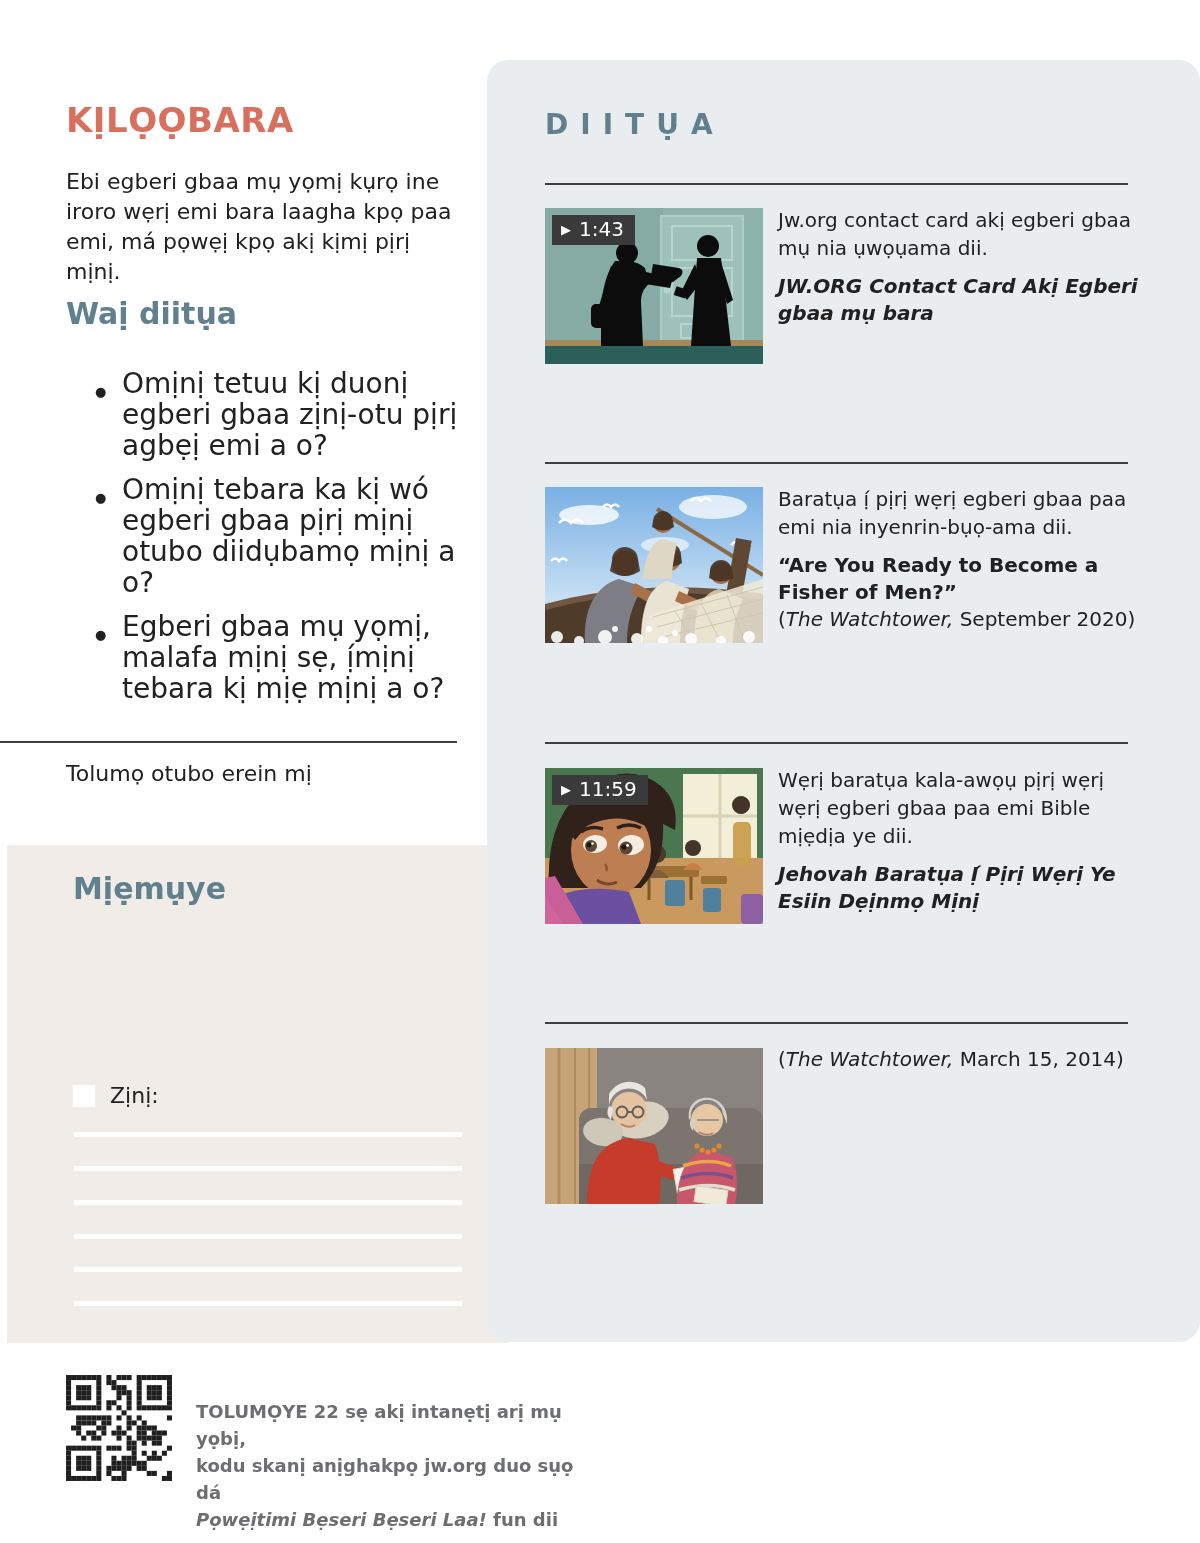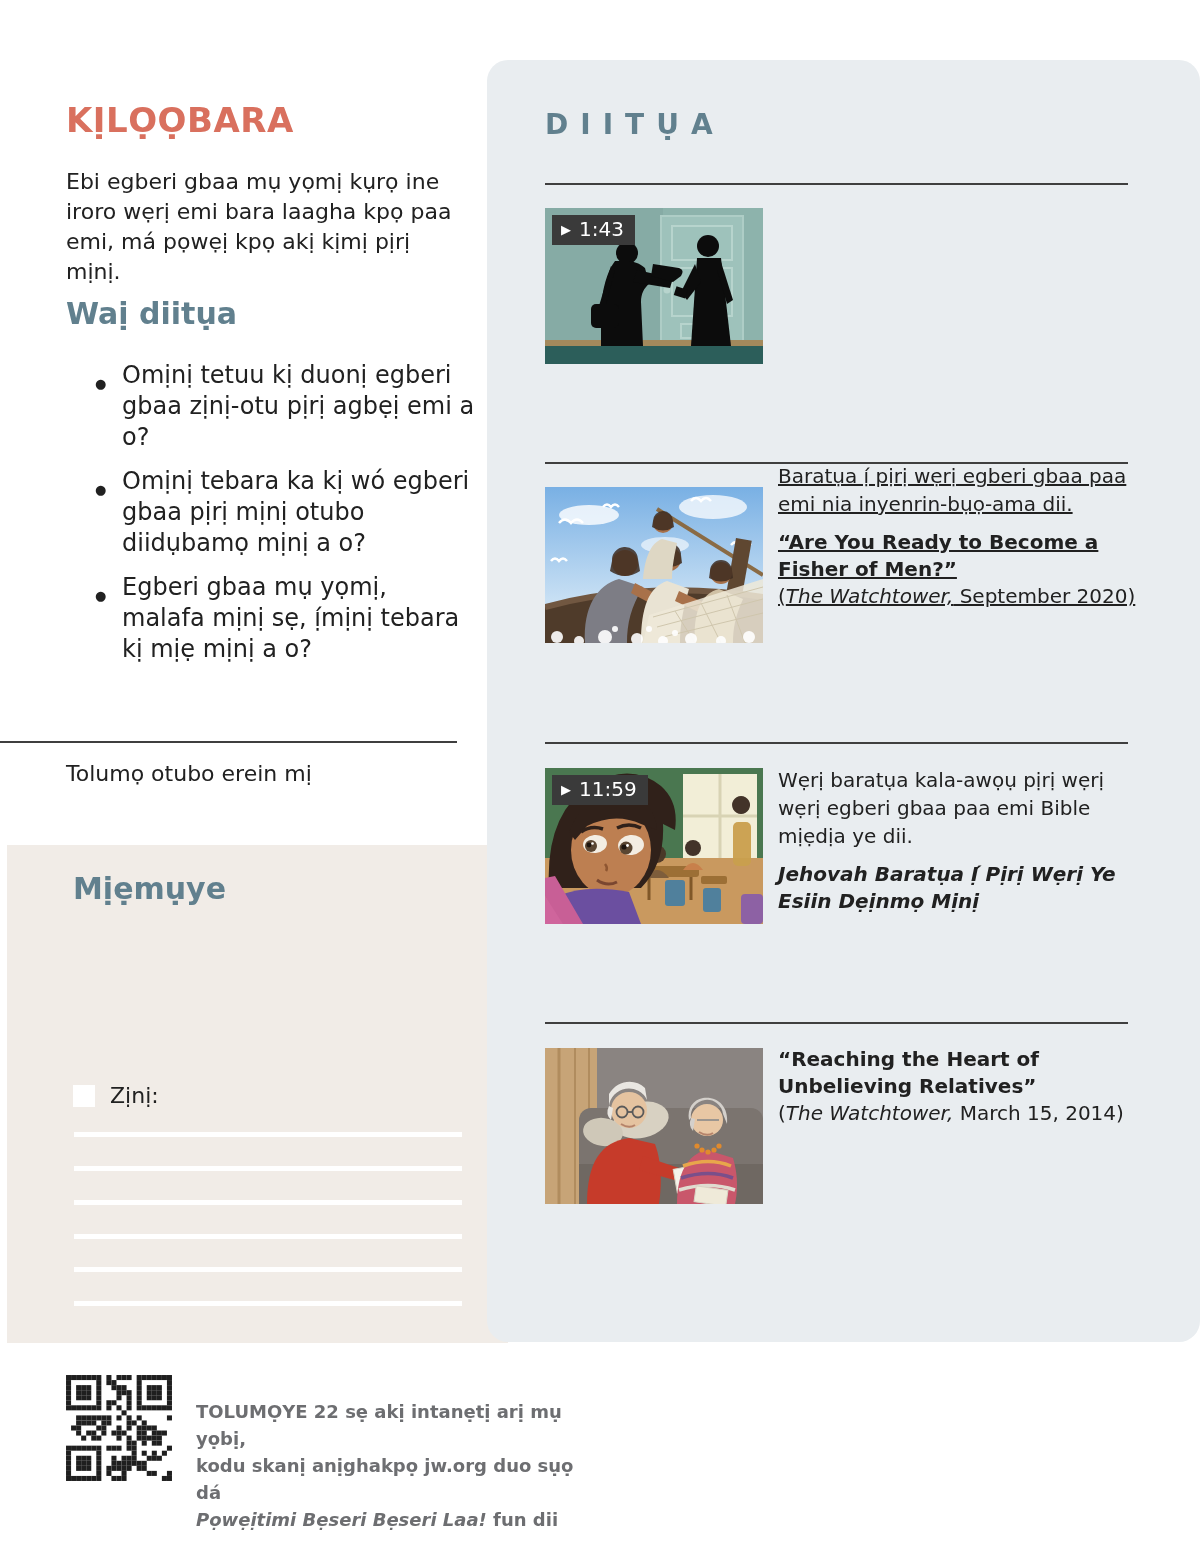--- a/index.html
+++ b/index.html
@@ -10,21 +10,21 @@
   }
   .abs{position:absolute;}
   .it{font-style:italic;}
 
   
   .h-coral{left:66px;top:100px;font-size:34px;font-weight:bold;color:#d9705e;letter-spacing:.5px;}
   .intro{left:66px;top:167px;width:400px;font-size:22px;line-height:30px;}
   .h-teal{font-size:30px;font-weight:bold;color:#61808e;}
   .h-q{left:66px;top:296px;}
   ul.qlist{left:95px;top:360px;width:382px;margin:0;padding:0;list-style:none;}
-  ul.qlist li{position:relative;padding-left:27px;margin-bottom:13px;font-size:24px;line-height:31px;}
+  ul.qlist li{position:relative;padding-left:27px;margin-bottom:13px;font-size:28px;line-height:31px;margin-top:8px;}
   ul.qlist li::before{content:"●";position:absolute;left:0;top:8px;font-size:13px;color:#212121;}
   .rule-left{left:0;top:741px;width:457px;height:2px;background:#3f3f3f;}
   .review{left:66px;top:761px;font-size:22px;}
 
   .notebox{left:7px;top:845px;width:501px;height:498px;background:#f1ece7;}
   .notebox .nh{position:absolute;left:66px;top:26px;}
   .noterow{position:absolute;left:66px;display:flex;align-items:flex-start;}
   .cb{width:22px;height:22px;background:#ffffff;flex:0 0 22px;margin-top:5px;}
   .notetext{margin-left:15px;width:336px;font-size:22px;line-height:31px;}
   .nline{position:absolute;left:67px;width:388px;height:5px;background:#ffffff;}
@@ -342,20 +342,24 @@
         <path d="M150,56 L136,84 L142,92 L156,74 Z"></path>
         <rect x="130" y="80" width="12" height="9" transform="rotate(18 136 84)"></rect>
         <path d="M176,54 L188,92 L182,96 L172,62 Z"></path>
       </g>
     </svg>
     <div class="badge">
       <span class="play">▶</span>
       <span>1:43</span>
     </div>
   </div>
+  <div class="mtext" style="top:146px;">
+    <div class="mdesc">Jw.org contact card akị egberi gbaa mụ nia ụwọụama dii.</div>
+    <div class="mttl bi">JW.ORG Contact Card Akị Egberi gbaa mụ bara</div>
+  </div>
 
   <div class="thumb" style="top:427px;">
     <svg viewBox="0 0 218 156" width="218" height="156">
       <defs>
         <linearGradient id="sky" x1="0" y1="0" x2="0" y2="1">
           <stop offset="0" stop-color="#79b0e4"></stop>
             <stop offset="1" stop-color="#e6f2fa"></stop>
         </linearGradient>
       </defs>
       <rect width="218" height="156" fill="url(#sky)"></rect>
@@ -406,21 +410,21 @@
           <circle cx="118" cy="154" r="5"></circle>
           <circle cx="146" cy="152" r="6"></circle>
         <circle cx="176" cy="154" r="5"></circle>
           <circle cx="204" cy="150" r="6"></circle>
           <circle cx="104" cy="142" r="3"></circle>
         <circle cx="70" cy="142" r="3"></circle>
           <circle cx="130" cy="146" r="3"></circle>
       </g>
     </svg>
   </div>
-  <div class="mtext" style="top:402px;text-decoration:underline;">
+  <div class="mtext" style="top:425px;">
     <div class="mdesc">Baratụa ị́ pịrị wẹrị egberi gbaa paa emi nia inyenrin-bụọ-ama dii.</div>
     <div class="mttl">“Are You Ready to Become a Fisher of Men?”</div>
     <div class="msrc"><span>(</span><span class="it">The Watchtower,</span><span> September 2020)</span></div>
   </div>
 
   <div class="thumb" style="top:708px;">
     <svg viewBox="0 0 218 156" width="218" height="156">
       <rect width="218" height="156" fill="#4a7750"></rect>
       <rect x="56" y="22" width="52" height="74" fill="#a9803f" stroke="#8a6832" stroke-width="2"></rect>
       <rect x="138" y="6" width="74" height="84" fill="#f2eed7"></rect>
@@ -515,16 +519,15 @@
             <circle cx="157" cy="102" r="2.6"></circle>
             <circle cx="163" cy="104" r="2.6"></circle>
           <circle cx="169" cy="102" r="2.6"></circle>
             <circle cx="174" cy="98" r="2.6"></circle>
         </g>
         <rect x="150" y="140" width="32" height="16" fill="#efead9" stroke="#d8d4c4" transform="rotate(8 166 148)"></rect>
       </g>
     </svg>
   </div>
   <div class="mtext" style="top:986px;">
-    <div class="mttl">“Reaching the Heart of Unbelieving Relatives”</div>
     <div class="msrc"><span>(</span><span class="it">The Watchtower,</span><span> March 15, 2014)</span></div>
   </div>
 </div>
 
 </body></html>

